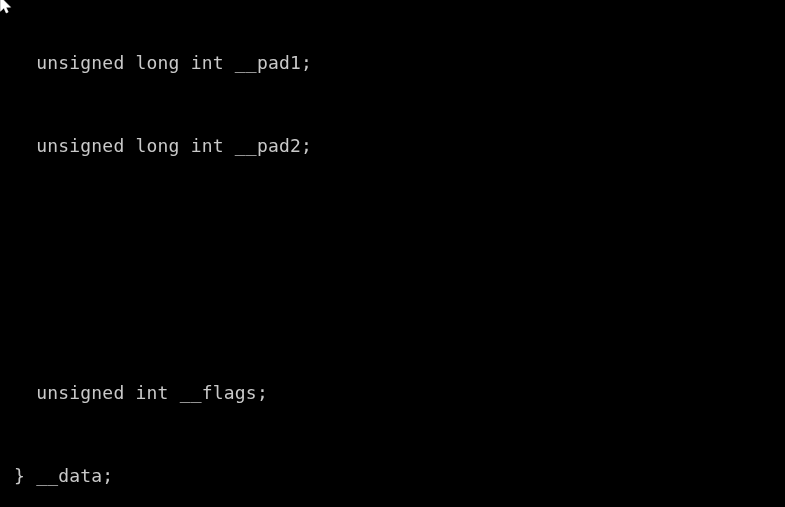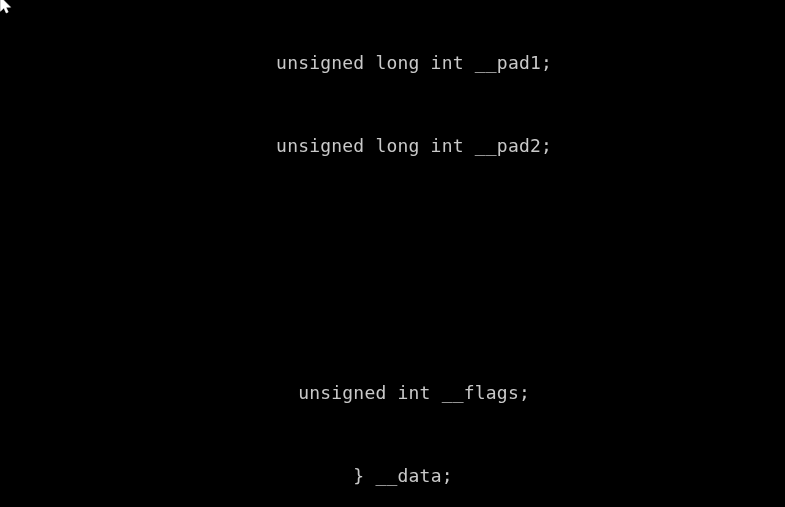--- a/index.html
+++ b/index.html
@@ -7,21 +7,20 @@
     margin: 0;
     padding: 0;
     background: #000000;
   }
   #screen {
     position: relative;
     width: 694px;
     height: 507px;
     background: #000000;
     overflow: hidden;
-    text-align: center;
   }
   #terminal-output {
     position: absolute;
     
     left: -8px;
     top: -6px;
     width: 800px;
     font-family: "DejaVu Serif", "Liberation Serif", serif;
     font-size: 19px;
     line-height: 27.5px;

